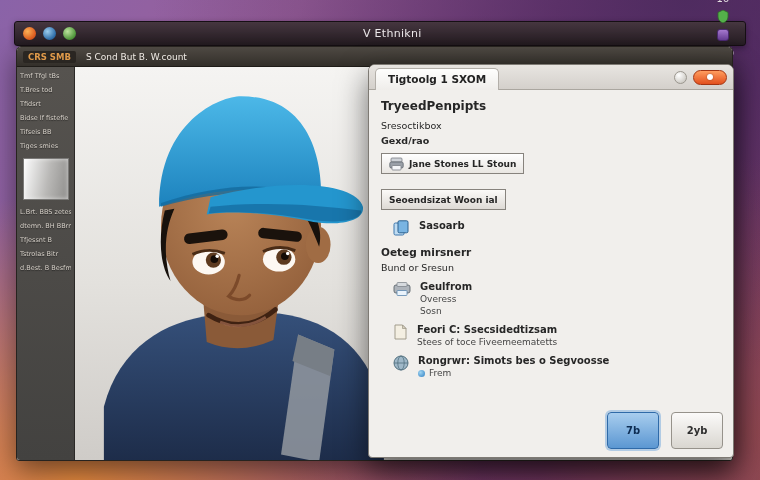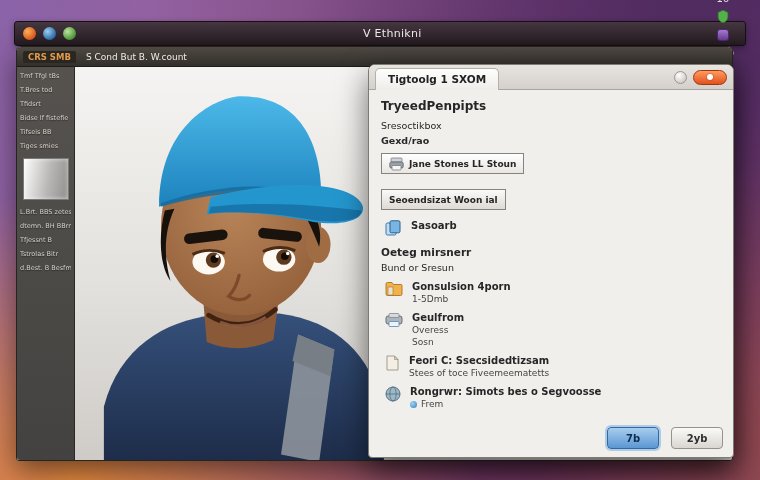--- a/index.html
+++ b/index.html
@@ -104,31 +104,31 @@
     display:flex; align-items:center; gap:5px; border:1px solid #87837d;
     background:linear-gradient(#ffffff,#e9e6e2); padding:2px 7px; height:21px;
     font-size:9px; font-weight:bold; white-space:nowrap;
   }
   .combo-btn {
     border:1px solid #87837d; background:linear-gradient(#fbfaf8,#dedad5);
     height:21px; display:flex; align-items:center; padding:0 7px; font-size:9px; font-weight:bold;
     white-space:nowrap;
   }
 
-  .icon-row { display:flex; align-items:flex-start; gap:9px; margin:8px 4px; }
+  .icon-row { display:flex; align-items:flex-start; gap:9px; margin:8px 12px; }
   .icon-row .txt { display:flex; flex-direction:column; }
   .row-title { font-weight:bold; font-size:10px; }
   .row-sub { font-size:9px; color:#454545; margin-top:2px; display:flex; align-items:center; gap:4px; }
   .section-title { font-weight:bold; font-size:10.5px; margin:10px 0 3px; }
   .mini-dot { width:7px; height:7px; border-radius:50%; display:inline-block;
     background:radial-gradient(circle at 35% 35%, #9fd4f2, #2f7fc2); }
 
   .dlg-buttons { position:absolute; right:10px; bottom:8px; display:flex; gap:12px; }
   .btn {
-    min-width:52px; height:22px; border-radius:4px; font-size:10px; font-weight:bold;
+    min-width:52px; height:37px; border-radius:4px; font-size:10px; font-weight:bold;
     display:flex; align-items:center; justify-content:center; padding:0 4px;
     font-family:"DejaVu Sans", sans-serif;
   }
   .btn-primary {
     background:linear-gradient(#a8cdEe,#5b97d2); border:1px solid #2f6aa8; color:#0d2c52;
     box-shadow:0 0 0 2px rgba(100,160,220,.45);
   }
   .btn-secondary { background:linear-gradient(#fbfaf9,#d9d6d0); border:1px solid #96928b; color:#2e2e2e; }
 
   .watermark {
@@ -269,30 +269,20 @@
           <rect x="5" y="0.8" width="10" height="12" rx="1.4" fill="#79b4e2" stroke="#2c618f" stroke-width="1"></rect>
         </svg>
         <div class="txt">
           <span class="row-title">Sasoarb</span>
         </div>
       </div>
 
       <div class="section-title">Oeteg mirsnerr</div>
       <div class="dlg-line">Bund or Sresun</div>
 
-      <div class="icon-row">
-        <svg width="18" height="16" viewBox="0 0 18 16">
-          <path d="M1 3 Q1 1.5 2.5 1.5 L7 1.5 L8.5 3.5 L16 3.5 Q17 3.5 17 4.8 L17 13 Q17 14.5 15.5 14.5 L2.5 14.5 Q1 14.5 1 13 Z" fill="#f2b14a" stroke="#a8741f" stroke-width=".9"></path>
-          <rect x="3" y="6" width="5" height="8" fill="#e8e2d0" stroke="#a8741f" stroke-width=".6"></rect>
-        </svg>
-        <div class="txt">
-          <span class="row-title">Gonsulsion 4porn</span>
-          <span class="row-sub">1-5Dmb</span>
-        </div>
-      </div>
 
       <div class="icon-row">
         <svg width="18" height="16" viewBox="0 0 18 16">
           <rect x="1" y="4" width="16" height="8" rx="2" fill="#aeb4bb" stroke="#5f666e" stroke-width=".9"></rect>
           <rect x="4" y="1.5" width="10" height="4" rx="1" fill="#d6dade" stroke="#767c84" stroke-width=".7"></rect>
           <rect x="4" y="9.5" width="10" height="5" rx="0.8" fill="#eaf3fb" stroke="#5b87ad" stroke-width=".8"></rect>
         </svg>
         <div class="txt">
           <span class="row-title">Geulfrom</span>
           <span class="row-sub">Overess</span>

